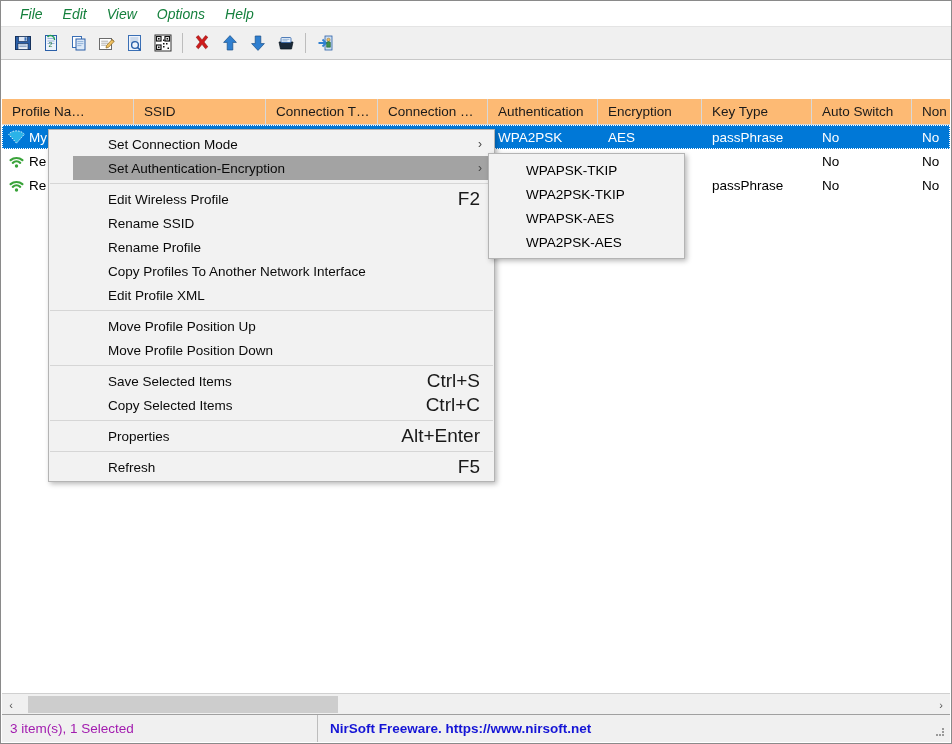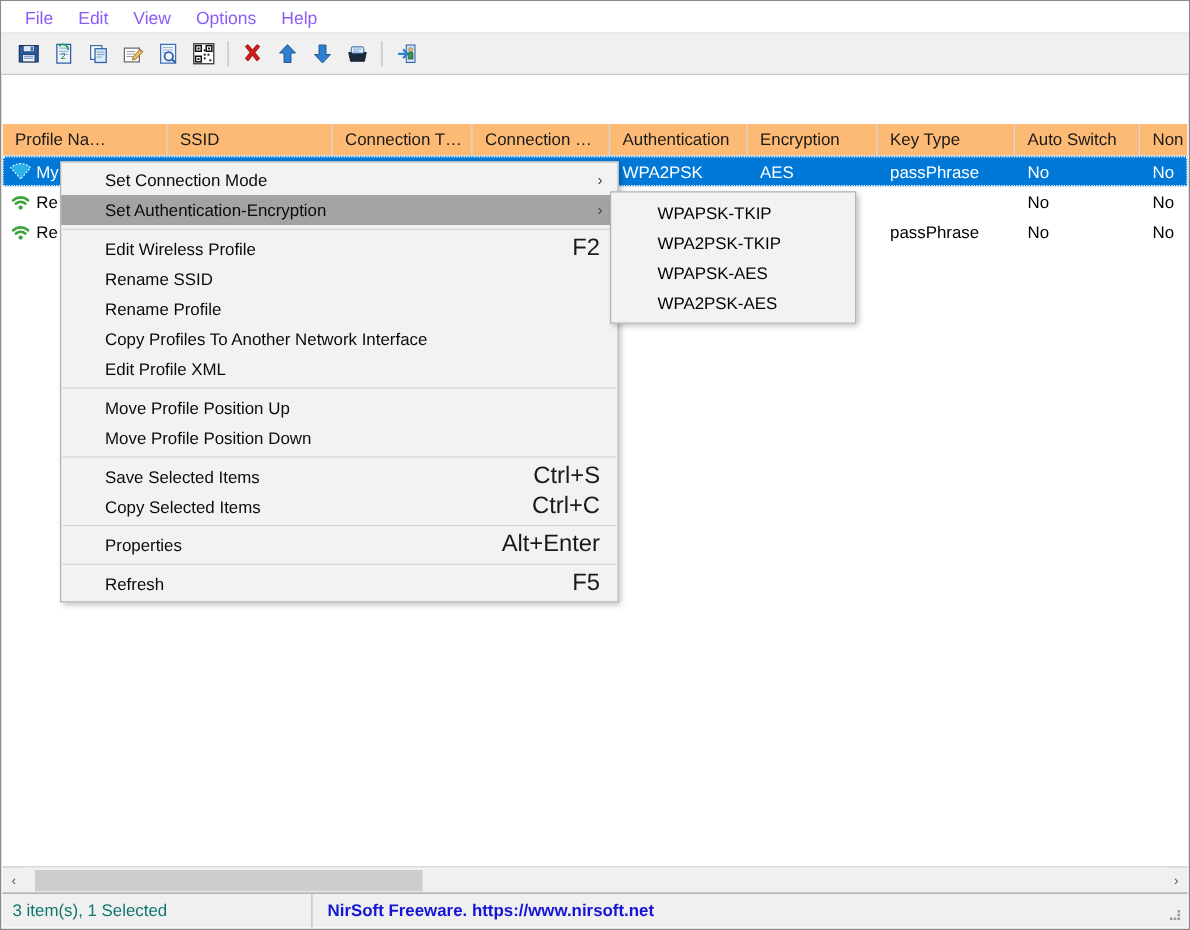--- a/index.html
+++ b/index.html
@@ -33,21 +33,21 @@
       linear-gradient(135deg,#7fd6a0 0%, #ffd36e 60%, #ff8fa8 100%);
     clip-path:polygon(50% 100%, 0% 38%, 10% 12%, 30% 6%, 50% 22%, 70% 6%, 90% 12%, 100% 38%);
   }
   .title-text{font-size:15px;color:#000;letter-spacing:.1px;}
   .win-btns{position:absolute;right:0;top:0;height:39px;display:flex;}
   .win-btn{width:46px;height:39px;display:flex;align-items:center;justify-content:center;}
   .win-btn svg{display:block;}
 
   
   .menubar{height:25px;display:flex;align-items:center;padding-left:9px;background:#ffffff;}
-  .menubar .mi{padding:2px 10px;font-size:14px;color:#8b5cf6;}
+  .menubar .mi{padding:2px 10px;font-size:14px;color:#15803d;font-style:italic;}
 
   
   .toolbar{
     height:32px;display:flex;align-items:center;padding-left:8px;
     background:#f0f0f0;border-bottom:1px solid #c8c8c8;border-top:1px solid #e4e4e4;
   }
   .tbtn{width:28px;height:26px;display:flex;align-items:center;justify-content:center;}
   .tsep{width:1px;height:20px;background:#bdbdbd;margin:0 5px;}
   .tbtn svg{display:block;}
 
@@ -69,21 +69,21 @@
 
   
   .ctxmenu{
     position:absolute;background:#f2f2f2;border:1px solid #b4b4b4;
     box-shadow:2px 2px 5px rgba(0,0,0,.28);
     padding:2px 0;z-index:40;
   }
   .ctx-item{
     height:24px;display:flex;align-items:center;
     padding-left:35px;padding-right:14px;font-size:13.5px;color:#0a0a0a;
-    position:relative;white-space:nowrap;
+    position:relative;white-space:nowrap;margin-left:24px;
   }
   .ctx-item.hl{background:#a3a3a3;}
   .ctx-label{flex:1;}
   .ctx-accel{color:#1a1a1a;margin-left:40px;font-size:19px;}
   .ctx-arrow{position:absolute;right:12px;top:50%;transform:translateY(-50%);font-size:12px;color:#444;}
   .ctx-sep{height:1px;background:#d6d6d6;margin:3px 1px;}
   .submenu{
     position:absolute;background:#f2f2f2;border:1px solid #b4b4b4;
     box-shadow:2px 2px 5px rgba(0,0,0,.28);padding:4px 0;z-index:50;
   }
@@ -97,21 +97,21 @@
   .hs-arrow{width:18px;height:21px;display:flex;align-items:center;justify-content:center;color:#555;font-size:11px;flex:none;}
   .hs-track{position:relative;flex:1;height:21px;background:#f0f0f0;}
   .hs-thumb{position:absolute;left:8px;top:2px;height:17px;width:310px;background:#cdcdcd;}
 
   
   .statusbar{
     position:absolute;left:1px;right:1px;bottom:1px;height:27px;
     background:#f0f0f0;border-top:1px solid #a0a0a0;display:flex;align-items:center;
   }
   .sb-pane{height:27px;display:flex;align-items:center;padding-left:8px;box-sizing:border-box;}
-  .sb-pane.p1{width:248px;border-right:1px solid #bdbdbd;font-size:13.5px;color:#0f766e;}
+  .sb-pane.p1{width:316px;border-right:1px solid #bdbdbd;font-size:13.5px;color:#a21caf;}
   .sb-pane.p2{flex:1;color:#1515d6;font-weight:bold;font-size:13.5px;padding-left:12px;}
   .sb-grip{width:14px;height:14px;margin-right:3px;margin-left:auto;position:relative;}
   .sb-grip i{position:absolute;width:2px;height:2px;background:#9a9a9a;}
 </style>
 </head>
 <body>
 
 <div class="window">
 
 

